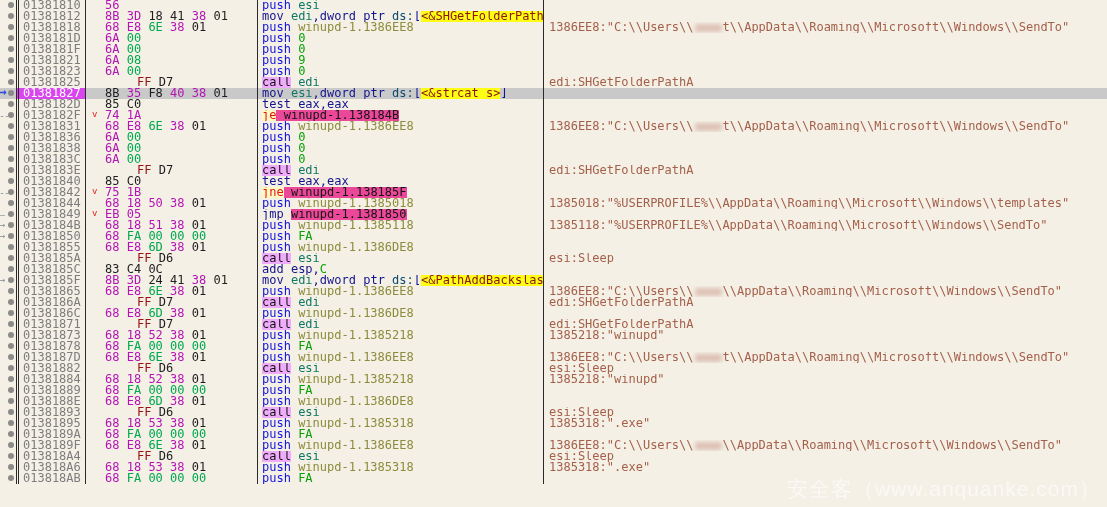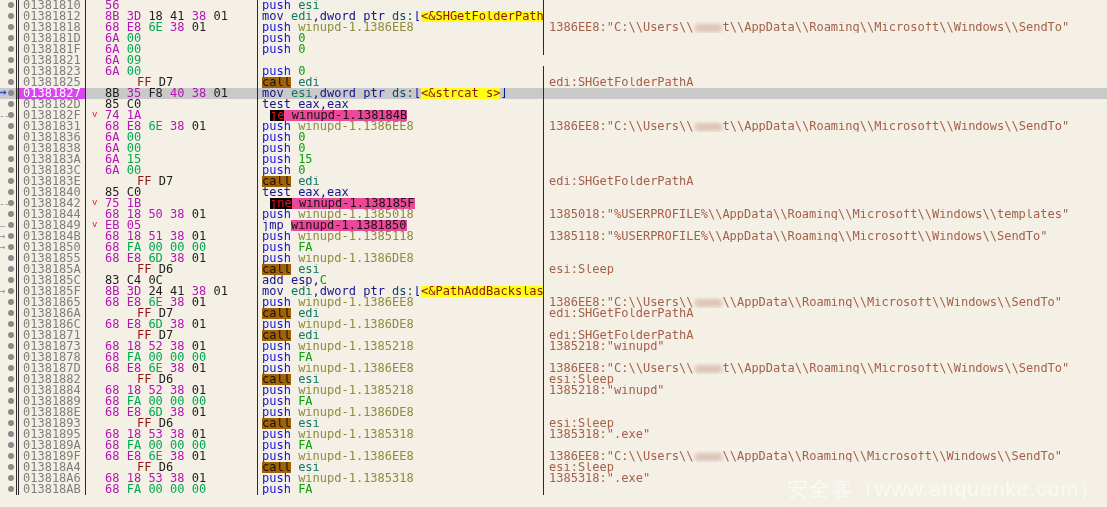--- a/index.html
+++ b/index.html
@@ -33,23 +33,23 @@
   .b-p{color:#b414b4;} .b-g{color:#00a850;} .b-k{color:#1e1e1e;} .b-r{color:#961414;margin-left:32px;}
   
   .disasm{flex:0 0 281px;width:281px;padding-left:4px;border-right:1px solid #2a2a2a;overflow:hidden;}
   .t-pu{color:#1414dc;}
   .t-mn{color:#14148c;}
   .t-reg{color:#0f7864;}
   .t-imm{color:#0aa00a;}
   .t-mod{color:#8c8c3c;}
   .t-seg{color:#0c4a6e;}
   .t-api{color:#8c1414;background:#ffff14;}
-  .t-jcc{color:#e61414;background:#000000;margin-left:8px;}
+  .t-jcc{color:#e61414;background:#fef9c3;}
   .t-jt{color:#141414;background:#ec4899;}
-  .t-call{color:#101010;background:#a16207;}
+  .t-call{color:#101010;background:#f0abfc;}
   .t-sp{color:inherit;}
   
   .cmt{flex:1;padding-left:5px;overflow:hidden;color:#a5604a;}
   .rx{display:inline-block;vertical-align:middle;width:27px;height:8px;margin:0 1px;
       background:#ddc2b5;filter:blur(2px);border-radius:2px;}
   
   .wm{
     position:absolute;right:6px;bottom:4px;
     font-family:"Liberation Sans",sans-serif;font-size:21px;
     color:rgba(255,255,255,0.58);letter-spacing:1px;
@@ -59,30 +59,29 @@
 </head>
 <body>
 
 <div class="app">
   <div id="rows">
       <div class="row"><div class="gut"><span class="dot"></span></div><div class="addr">01381810</div><div class="bytes"><span class="b-p">56</span></div><div class="disasm"><span class="t-pu">push </span><span class="t-reg">esi</span></div><div class="cmt"></div></div>
       <div class="row"><div class="gut"><span class="dot"></span></div><div class="addr">01381812</div><div class="bytes"><span class="b-p">8B</span> <span class="b-p">3D</span> <span class="b-k">18</span> <span class="b-k">41</span> <span class="b-p">38</span> <span class="b-k">01</span></div><div class="disasm"><span class="t-mn">mov </span><span class="t-reg">edi</span><span class="t-mn">,</span><span class="t-mn">dword ptr </span><span class="t-seg">ds:</span><span class="t-mn">[</span><span class="t-api">&lt;&amp;SHGetFolderPathA&gt;</span></div><div class="cmt"></div></div>
       <div class="row"><div class="gut"><span class="dot"></span></div><div class="addr">01381818</div><div class="bytes"><span class="b-p">68</span> <span class="b-p">E8</span> <span class="b-g">6E</span> <span class="b-p">38</span> <span class="b-k">01</span></div><div class="disasm"><span class="t-pu">push </span><span class="t-mod">winupd-1.1386EE8</span></div><div class="cmt"><span>1386EE8:"C:\\Users\\</span><span class="rx"></span><span>t\\AppData\\Roaming\\Microsoft\\Windows\\SendTo"</span></div></div>
       <div class="row"><div class="gut"><span class="dot"></span></div><div class="addr">0138181D</div><div class="bytes"><span class="b-p">6A</span> <span class="b-g">00</span></div><div class="disasm"><span class="t-pu">push </span><span class="t-imm">0</span></div><div class="cmt"></div></div>
       <div class="row"><div class="gut"><span class="dot"></span></div><div class="addr">0138181F</div><div class="bytes"><span class="b-p">6A</span> <span class="b-g">00</span></div><div class="disasm"><span class="t-pu">push </span><span class="t-imm">0</span></div><div class="cmt"></div></div>
-      <div class="row"><div class="gut"><span class="dot"></span></div><div class="addr">01381821</div><div class="bytes"><span class="b-p">6A</span> <span class="b-g">09</span></div><div class="cmt"></div></div>
+      <div class="row"><div class="gut"><span class="dot"></span></div><div class="addr">01381821</div><div class="bytes"><span class="b-p">6A</span> <span class="b-g">08</span></div><div class="disasm"><span class="t-pu">push </span><span class="t-imm">9</span></div><div class="cmt"></div></div>
       <div class="row"><div class="gut"><span class="dot"></span></div><div class="addr">01381823</div><div class="bytes"><span class="b-p">6A</span> <span class="b-g">00</span></div><div class="disasm"><span class="t-pu">push </span><span class="t-imm">0</span></div><div class="cmt"></div></div>
       <div class="row"><div class="gut"><span class="dot"></span></div><div class="addr">01381825</div><div class="bytes"><span class="b-r">FF</span> <span class="b-k">D7</span></div><div class="disasm"><span class="t-call">call</span><span class="t-sp"> </span><span class="t-reg">edi</span></div><div class="cmt"><span>edi:SHGetFolderPathA</span></div></div>
       <div class="row sel"><div class="gut"><span class="mk eip">→</span><span class="dot"></span></div><div class="addr">01381827</div><div class="bytes"><span class="b-k">8B</span> <span class="b-p">35</span> <span class="b-k">F8</span> <span class="b-p">40</span> <span class="b-p">38</span> <span class="b-k">01</span></div><div class="disasm"><span class="t-mn">mov </span><span class="t-reg">esi</span><span class="t-mn">,</span><span class="t-mn">dword ptr </span><span class="t-seg">ds:</span><span class="t-mn">[</span><span class="t-api">&lt;&amp;strcat_s&gt;</span><span class="t-mn">]</span></div><div class="cmt"></div></div>
       <div class="row"><div class="gut"><span class="dot"></span></div><div class="addr">0138182D</div><div class="bytes"><span class="b-k">85</span> <span class="b-k">C0</span></div><div class="disasm"><span class="t-mn">test </span><span class="t-mn">eax,eax</span></div><div class="cmt"></div></div>
       <div class="row"><div class="gut"><span class="mk dash">--</span><span class="dot"></span></div><div class="addr">0138182F</div><div class="bytes"><span class="jv">v</span><span class="b-p">74</span> <span class="b-p">1A</span></div><div class="disasm"><span class="t-jcc">je</span><span class="t-jt"> winupd-1.138184B</span></div><div class="cmt"></div></div>
       <div class="row"><div class="gut"><span class="dot"></span></div><div class="addr">01381831</div><div class="bytes"><span class="b-p">68</span> <span class="b-p">E8</span> <span class="b-g">6E</span> <span class="b-p">38</span> <span class="b-k">01</span></div><div class="disasm"><span class="t-pu">push </span><span class="t-mod">winupd-1.1386EE8</span></div><div class="cmt"><span>1386EE8:"C:\\Users\\</span><span class="rx"></span><span>t\\AppData\\Roaming\\Microsoft\\Windows\\SendTo"</span></div></div>
       <div class="row"><div class="gut"><span class="dot"></span></div><div class="addr">01381836</div><div class="bytes"><span class="b-p">6A</span> <span class="b-g">00</span></div><div class="disasm"><span class="t-pu">push </span><span class="t-imm">0</span></div><div class="cmt"></div></div>
       <div class="row"><div class="gut"><span class="dot"></span></div><div class="addr">01381838</div><div class="bytes"><span class="b-p">6A</span> <span class="b-g">00</span></div><div class="disasm"><span class="t-pu">push </span><span class="t-imm">0</span></div><div class="cmt"></div></div>
-      <div class="row"><div class="gut"><span class="dot"></span></div><div class="addr">0138183A</div><div class="bytes"><span class="b-p">6A</span> <span class="b-g">15</span></div><div class="disasm"><span class="t-pu">push </span><span class="t-imm">15</span></div><div class="cmt"></div></div>
       <div class="row"><div class="gut"><span class="dot"></span></div><div class="addr">0138183C</div><div class="bytes"><span class="b-p">6A</span> <span class="b-g">00</span></div><div class="disasm"><span class="t-pu">push </span><span class="t-imm">0</span></div><div class="cmt"></div></div>
       <div class="row"><div class="gut"><span class="dot"></span></div><div class="addr">0138183E</div><div class="bytes"><span class="b-r">FF</span> <span class="b-k">D7</span></div><div class="disasm"><span class="t-call">call</span><span class="t-sp"> </span><span class="t-reg">edi</span></div><div class="cmt"><span>edi:SHGetFolderPathA</span></div></div>
       <div class="row"><div class="gut"><span class="dot"></span></div><div class="addr">01381840</div><div class="bytes"><span class="b-k">85</span> <span class="b-k">C0</span></div><div class="disasm"><span class="t-mn">test </span><span class="t-mn">eax,eax</span></div><div class="cmt"></div></div>
       <div class="row"><div class="gut"><span class="mk dash">--</span><span class="dot"></span></div><div class="addr">01381842</div><div class="bytes"><span class="jv">v</span><span class="b-p">75</span> <span class="b-p">1B</span></div><div class="disasm"><span class="t-jcc">jne</span><span class="t-jt"> winupd-1.138185F</span></div><div class="cmt"></div></div>
       <div class="row"><div class="gut"><span class="dot"></span></div><div class="addr">01381844</div><div class="bytes"><span class="b-p">68</span> <span class="b-p">18</span> <span class="b-p">50</span> <span class="b-p">38</span> <span class="b-k">01</span></div><div class="disasm"><span class="t-pu">push </span><span class="t-mod">winupd-1.1385018</span></div><div class="cmt"><span>1385018:"%USERPROFILE%\\AppData\\Roaming\\Microsoft\\Windows\\templates"</span></div></div>
       <div class="row"><div class="gut"><span class="mk dash">—</span><span class="dot"></span></div><div class="addr">01381849</div><div class="bytes"><span class="jv">v</span><span class="b-p">EB</span> <span class="b-p">05</span></div><div class="disasm"><span class="t-mn">jmp </span><span class="t-jt">winupd-1.1381850</span></div><div class="cmt"></div></div>
       <div class="row"><div class="gut"><span class="mk arr">→</span><span class="dot"></span></div><div class="addr">0138184B</div><div class="bytes"><span class="b-p">68</span> <span class="b-p">18</span> <span class="b-p">51</span> <span class="b-p">38</span> <span class="b-k">01</span></div><div class="disasm"><span class="t-pu">push </span><span class="t-mod">winupd-1.1385118</span></div><div class="cmt"><span>1385118:"%USERPROFILE%\\AppData\\Roaming\\Microsoft\\Windows\\SendTo"</span></div></div>
       <div class="row"><div class="gut"><span class="mk arr">→</span><span class="dot"></span></div><div class="addr">01381850</div><div class="bytes"><span class="b-p">68</span> <span class="b-g">FA</span> <span class="b-g">00</span> <span class="b-g">00</span> <span class="b-g">00</span></div><div class="disasm"><span class="t-pu">push </span><span class="t-imm">FA</span></div><div class="cmt"></div></div>
       <div class="row"><div class="gut"><span class="dot"></span></div><div class="addr">01381855</div><div class="bytes"><span class="b-p">68</span> <span class="b-p">E8</span> <span class="b-g">6D</span> <span class="b-p">38</span> <span class="b-k">01</span></div><div class="disasm"><span class="t-pu">push </span><span class="t-mod">winupd-1.1386DE8</span></div><div class="cmt"></div></div>
       <div class="row"><div class="gut"><span class="dot"></span></div><div class="addr">0138185A</div><div class="bytes"><span class="b-r">FF</span> <span class="b-k">D6</span></div><div class="disasm"><span class="t-call">call</span><span class="t-sp"> </span><span class="t-reg">esi</span></div><div class="cmt"><span>esi:Sleep</span></div></div>

